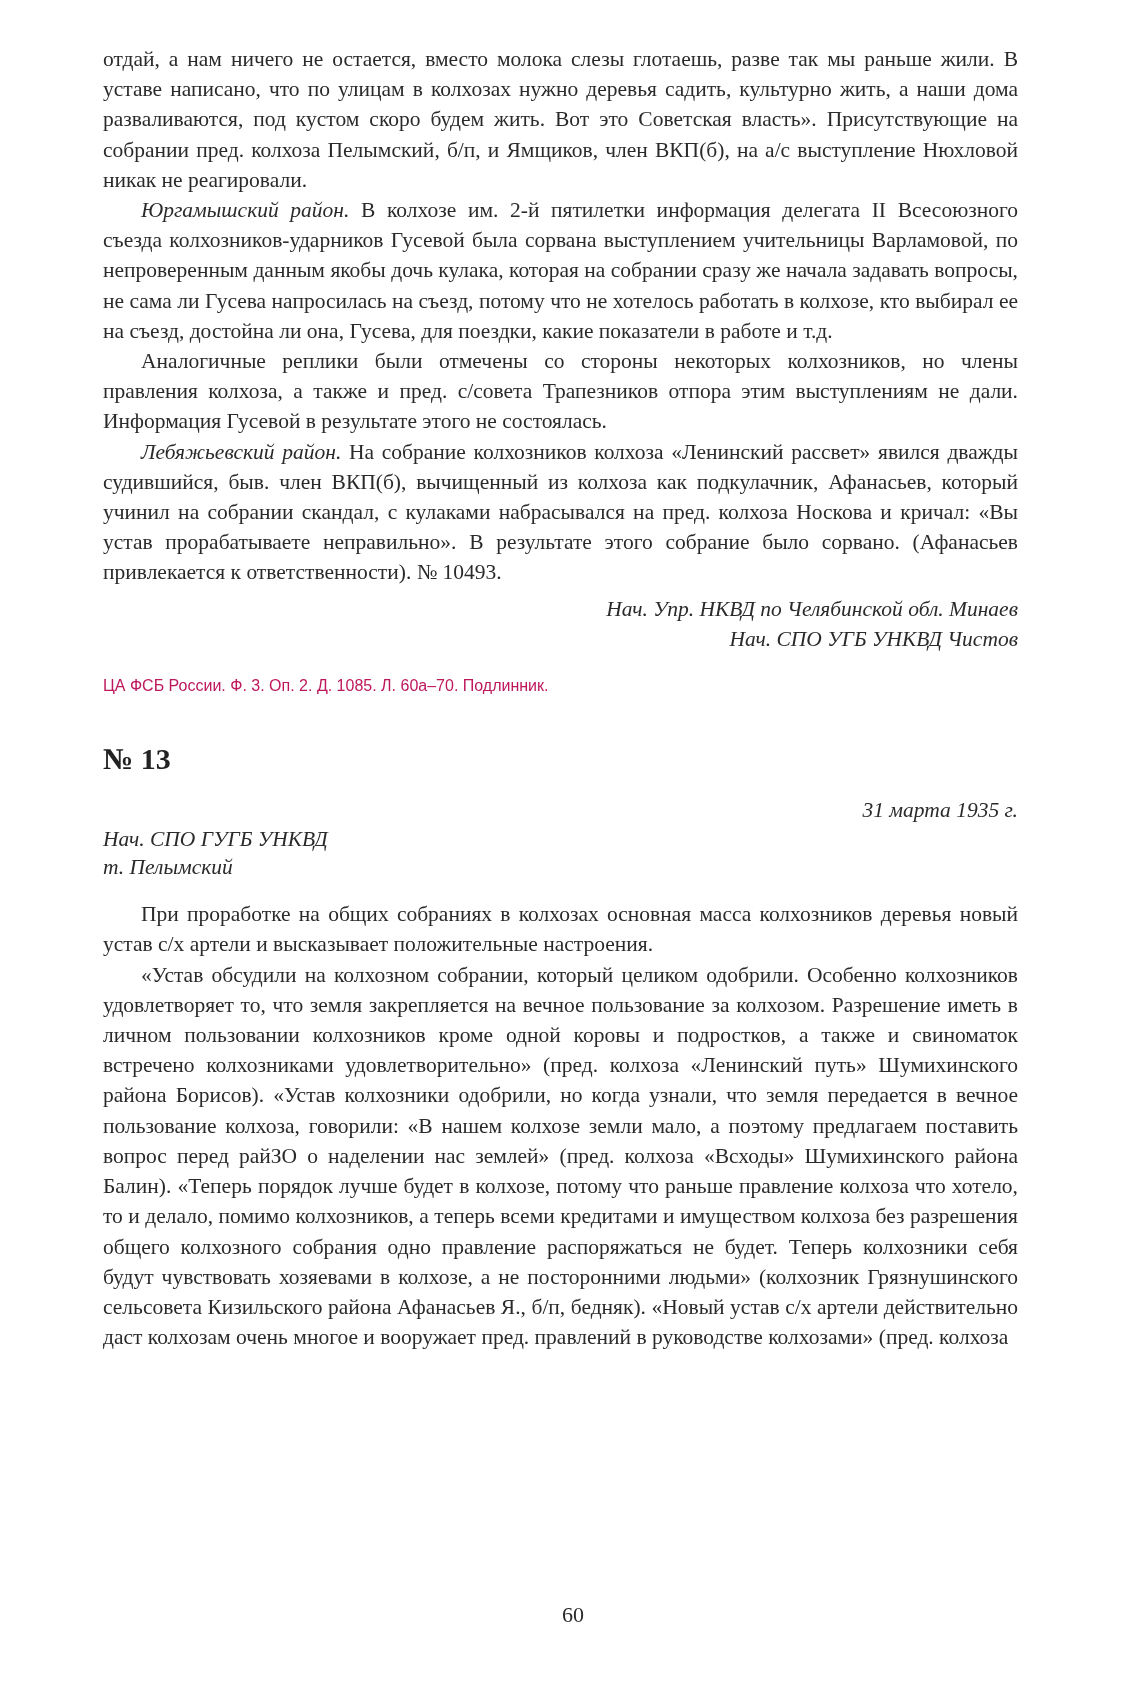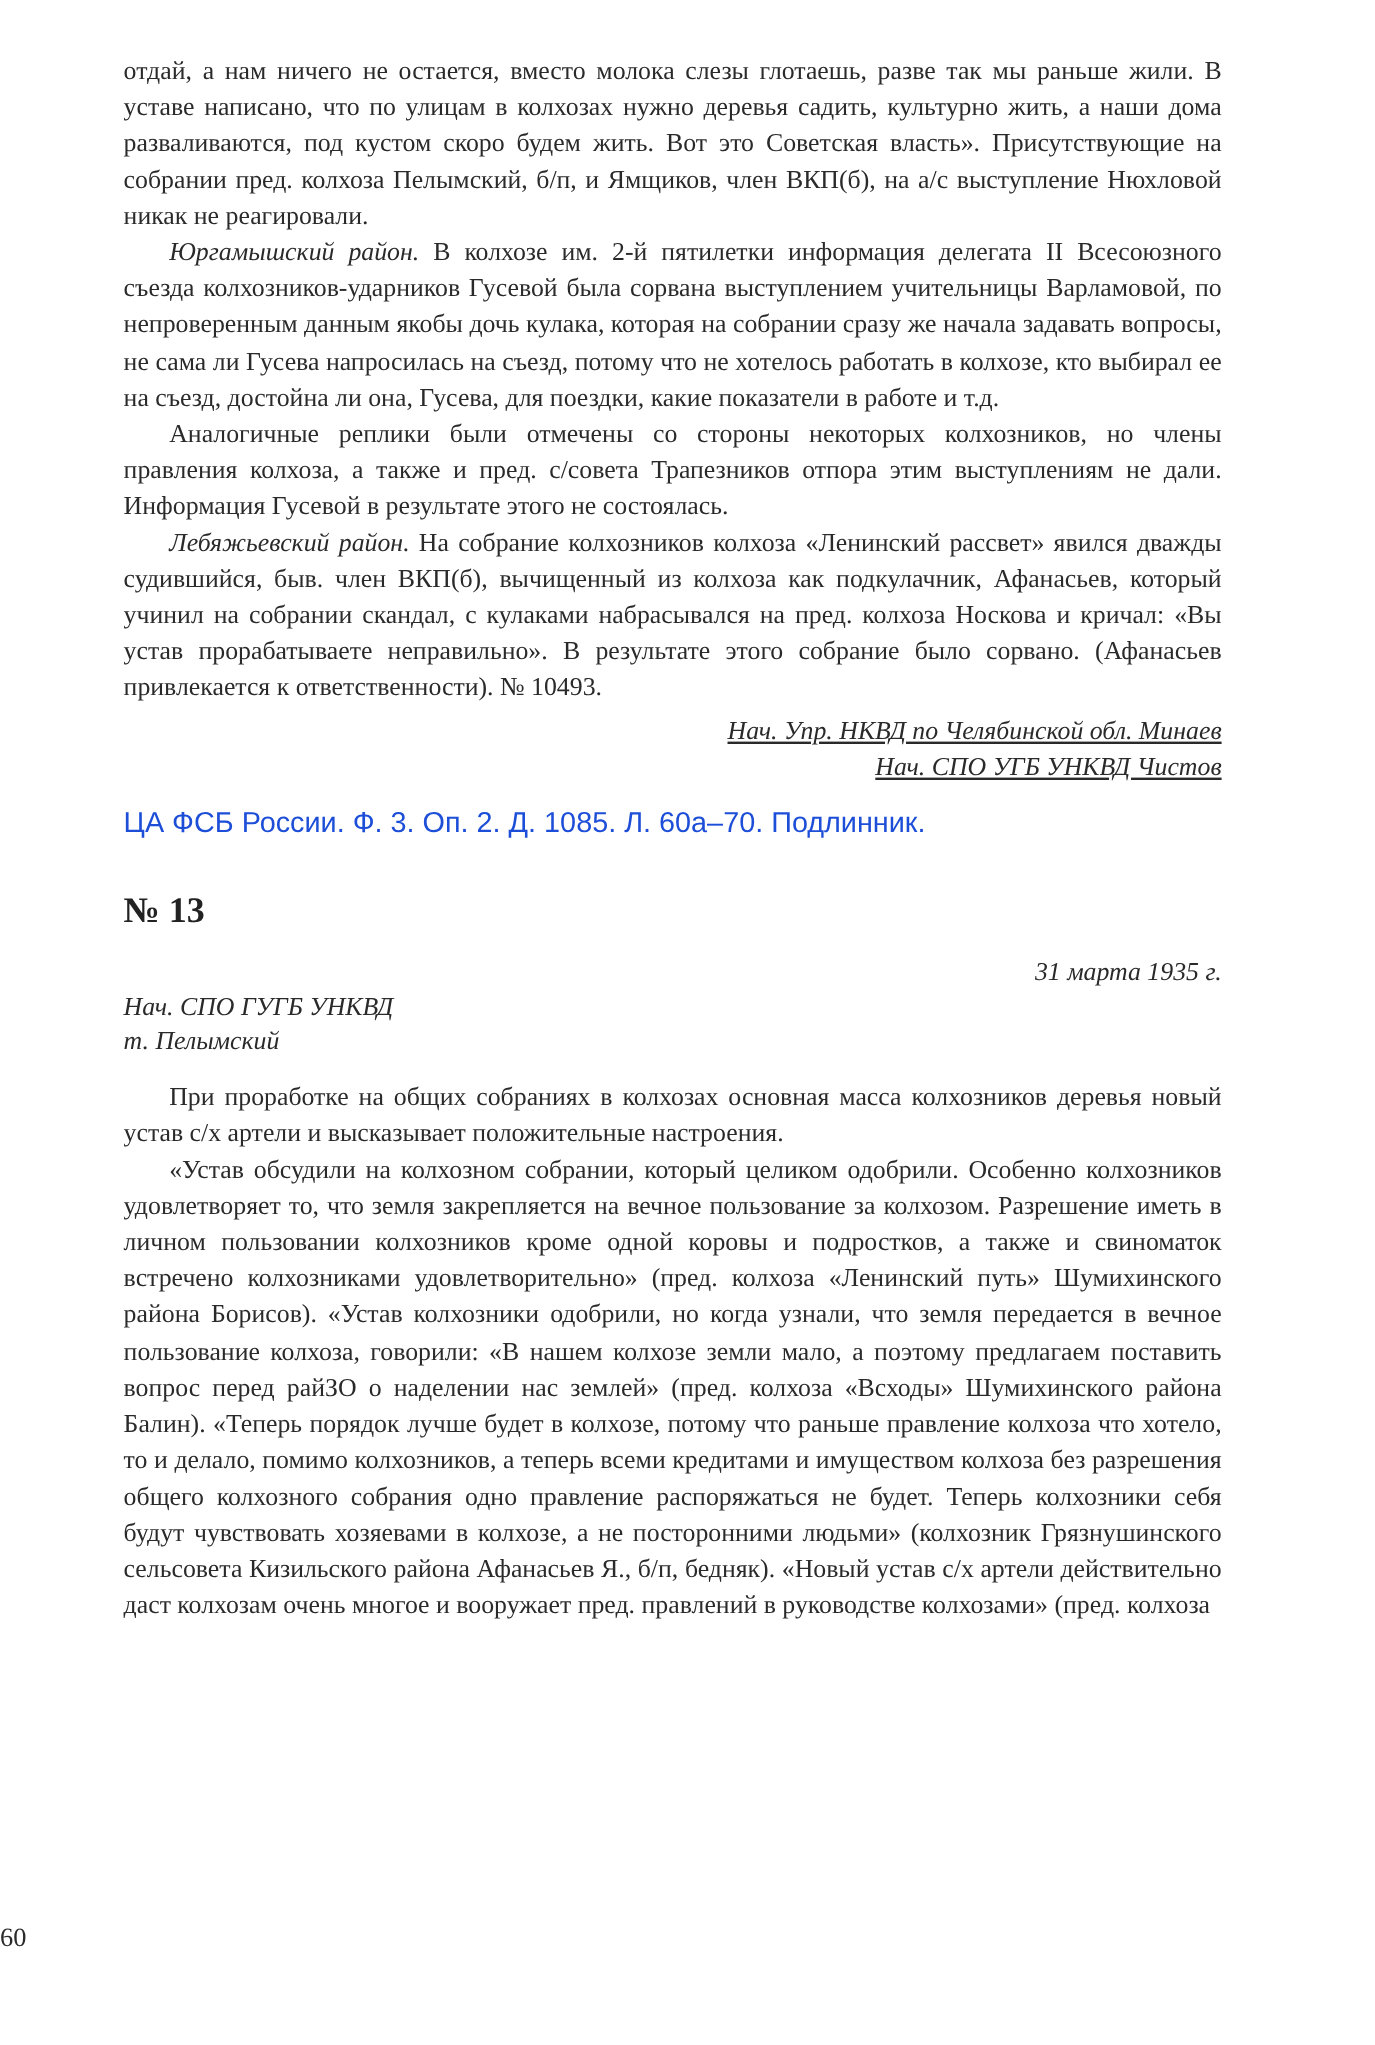--- a/index.html
+++ b/index.html
@@ -5,38 +5,38 @@
   html, body { margin: 0; padding: 0; background: #ffffff; }
   body { width: 1146px; height: 1704px; position: relative; overflow: hidden; }
   .page {
     position: absolute; left: 103px; top: 44px; width: 915px;
     font-family: "Liberation Serif", "DejaVu Serif", serif;
     font-size: 21.5px; line-height: 30.2px; color: #2a2a2a;
   }
   .p { margin: 0; text-align: justify; text-align-last: left; }
   .indent { text-indent: 38px; }
   .it { font-style: italic; }
-  .sig { margin: 0; text-align: right; font-style: italic; text-decoration: underline; }
+  .sig { margin: 0; text-align: right; font-style: italic; }
   .sig1 { margin-top: 6px; }
   .source {
     margin: 18px 0 0 0;
     font-family: "Liberation Sans", "DejaVu Sans", sans-serif;
-    font-size: 24px; line-height: 28px; color: #1d4ed8;
+    font-size: 16px; line-height: 28px; color: #be185d;
   }
   .docnum {
     margin: 43px 0 0 0; font-weight: bold; font-size: 30px; line-height: 32px; color: #222;
   }
   .title {
     margin: 0; font-weight: bold; font-size: 24px; line-height: 30px; color: #222;
   }
   .date { margin: 20px 0 0 0; text-align: right; font-style: italic; }
   .addressee { margin: 0; font-style: italic; line-height: 28px; }
   .body2 { margin-top: 18px; }
   .pagenum {
-    position: absolute; left: 0; right: 0; top: 1602px; text-align: left;
+    position: absolute; left: 0; right: 0; top: 1602px; text-align: center;
     font-family: "Liberation Serif", "DejaVu Serif", serif; font-size: 22px; color: #2a2a2a;
   }
 </style>
 </head>
 <body>
 
 <div class="page">
 
   <p class="p">отдай, а нам ничего не остается, вместо молока слезы глотаешь, разве так мы раньше жили. В уставе написано, что по улицам в колхозах нужно деревья садить, культурно жить, а наши дома разваливаются, под кустом скоро будем жить. Вот это Советская власть». Присутствующие на собрании пред. колхоза Пелымский, б/п, и Ямщиков, член ВКП(б), на а/с выступление Нюхловой никак не реагировали.</p>
 

